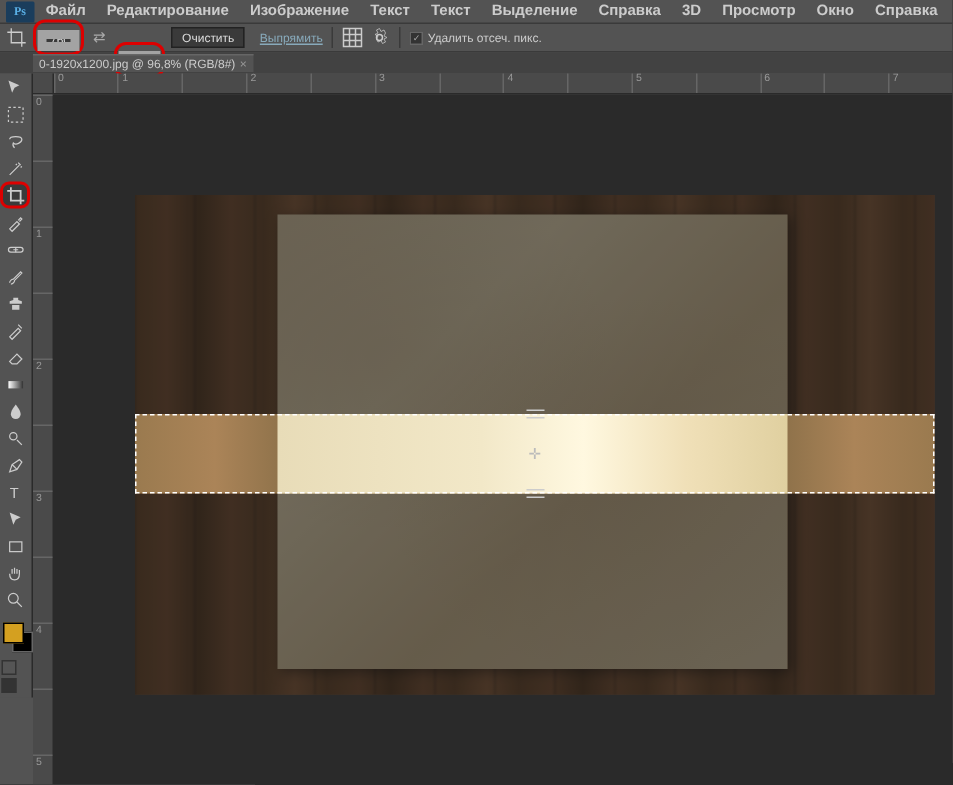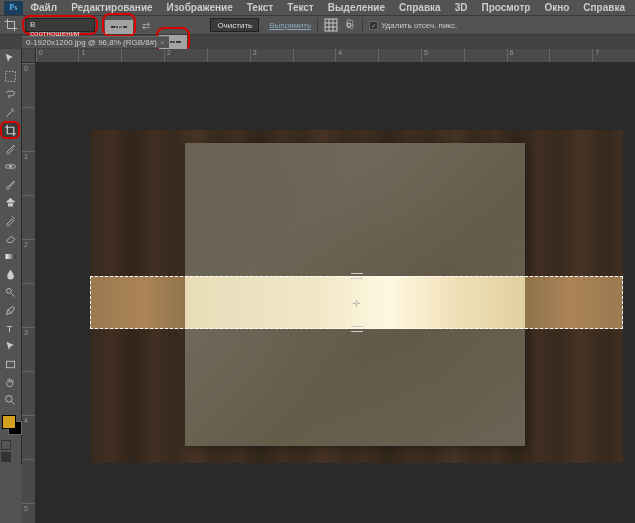--- a/index.html
+++ b/index.html
@@ -8,21 +8,21 @@
 .menu-bar { background: #535353; height: 15px; display: flex; align-items: center; padding: 0 4px; gap: 2px; }
 .ps-logo { width: 35px; height: 14px; background: #1a3d5c; color: #5ab0e6; font-size: 8px; font-weight: bold; display: flex; align-items: center; justify-content: center; border-radius: 1px; font-family: Liberation Serif, serif; }
 .menu-item { color: #ccc; font-size: 10px; padding: 2px 6px; cursor: pointer; font-weight: bold; }
 
 .options-bar { background: #535353; height: 20px; display: flex; align-items: center; padding: 0 4px; gap: 4px; border-top: 1px solid #3a3a3a; border-bottom: 1px solid #3a3a3a; }
 .tool-icon-small { width: 14px; height: 14px; display: flex; align-items: center; justify-content: center; color: #ccc; font-size: 10px; }
 .dropdown { background: #3a3a3a; border: 1px solid #222; color: #ddd; font-size: 8px; padding: 1px 12px 1px 4px; height: 14px; position: relative; }
 .highlight-red { border: 2px solid #d00; border-radius: 8px; }
 .input-field { background: #3a3a3a; border: 6px solid #a3a3a3; color: #ddd; font-size: 8px; width: 28px; height: 14px; padding: 0 2px; }
 .swap-icon { color: #aaa; font-size: 10px; padding: 0 2px; }
-.option-btn { background: #3a3a3a; border: 1px solid #222; color: #ddd; font-size: 8px; padding: 1px 6px; height: 14px; cursor: pointer; margin-left: 16px; }
+.option-btn { background: #3a3a3a; border: 1px solid #222; color: #ddd; font-size: 8px; padding: 1px 6px; height: 14px; cursor: pointer; }
 .option-link { color: #8ab; font-size: 8px; cursor: pointer; text-decoration: underline; text-align: right; }
 .separator { width: 1px; height: 14px; background: #3a3a3a; margin: 0 2px; }
 .checkbox-item { display: flex; align-items: center; gap: 3px; color: #ccc; font-size: 8px; }
 .checkbox { width: 9px; height: 9px; border: 1px solid #666; background: #333; display: flex; align-items: center; justify-content: center; font-size: 6px; color: #aaa; }
 
 .tab-bar { background: #424242; height: 14px; display: flex; align-items: center; padding-left: 22px; }
 .tab { background: #535353; color: #ccc; font-size: 8px; padding: 1px 4px; display: flex; align-items: flex-start; gap: 3px; border-top: 1px solid #666; }
 .tab-close { color: #999; font-size: 8px; cursor: pointer; }
 
 .toolbox { position: absolute; left: 0; top: 49px; width: 22px; background: #535353; border-right: 1px solid #2a2a2a; }
@@ -76,23 +76,20 @@
   <div class="menu-item">Справка</div>
 </div>
 
 <div class="options-bar">
   <div class="tool-icon-small">
     <svg viewBox="0 0 16 16" fill="none" stroke="#ccc" stroke-width="1">
         <path d="M4 1v11h11M1 4h11v11"></path>
       </svg>
   </div>
   <div class="highlight-red" style="padding:1px;">
-    <div class="dropdown" style="width:70px;">В соотношении</div>
-  </div>
-  <div class="highlight-red" style="padding:1px;">
     <input class="input-field" value="760" style="">
   </div>
   <span class="swap-icon">⇄</span>
   <div class="highlight-red" style="padding:1px;margin-top:29px;">
     <input class="input-field" value="75" style="">
   </div>
   <button class="option-btn">Очистить</button>
   <span class="option-link" style="margin-left:6px;">Выпрямить</span>
   <div class="separator"></div>
   <div class="tool-icon-small">

